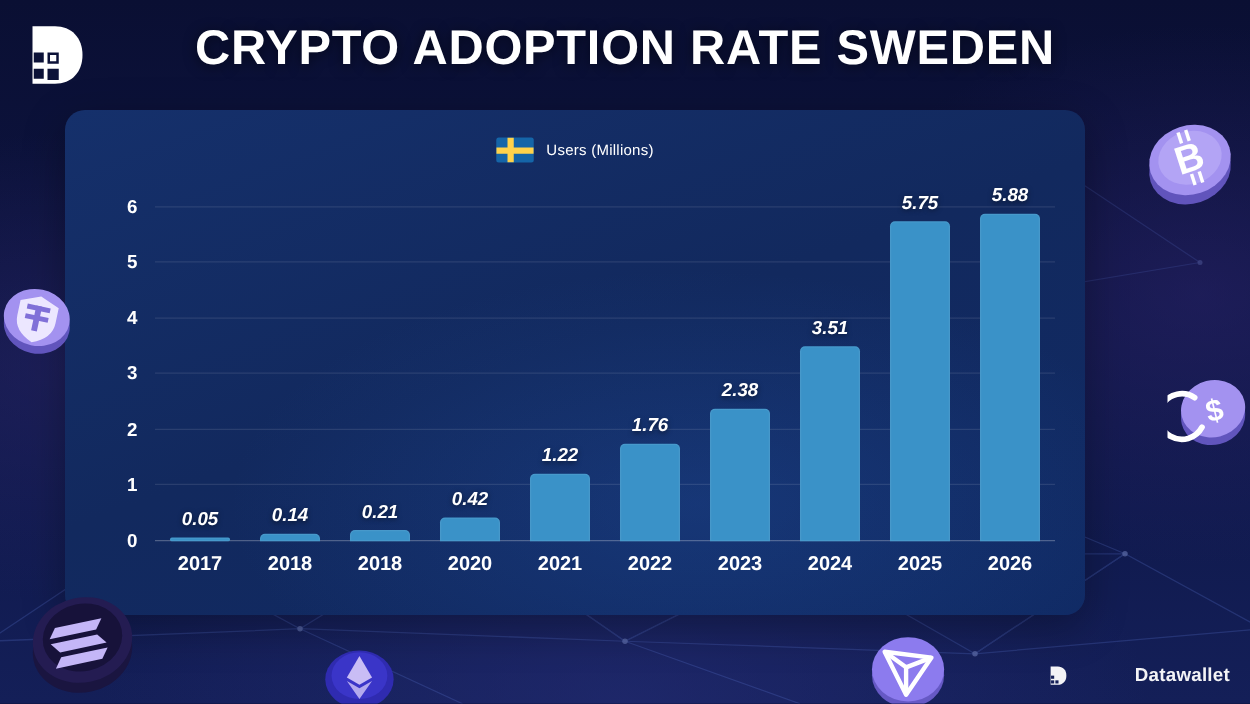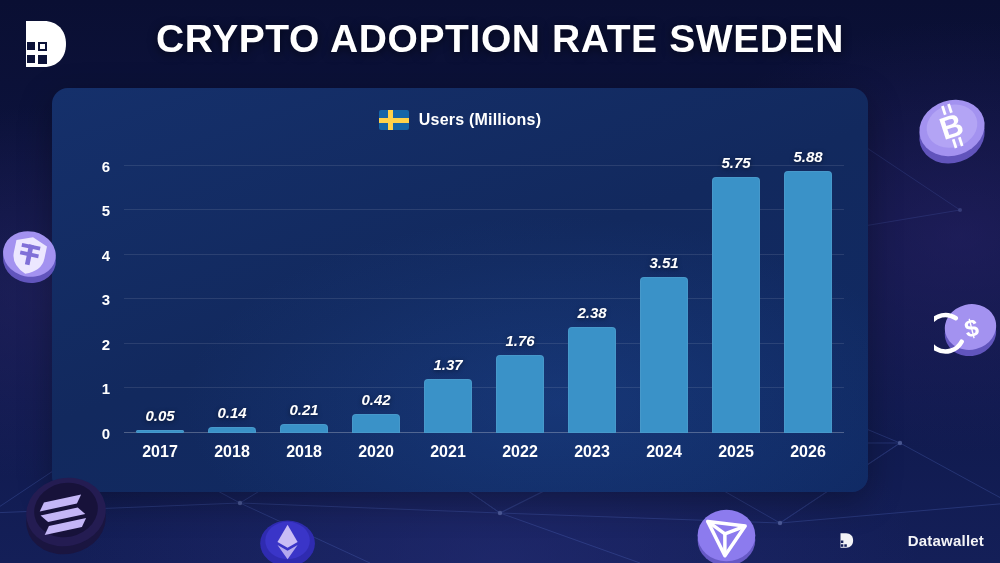--- a/index.html
+++ b/index.html
@@ -110,22 +110,22 @@
   #legend-flag .cross-v {
     position: absolute; left: 9px; top: 0;
     width: 5px; height: 20px; background: #ffd24a;
   }
   #legend-flag .cross-h {
     position: absolute; left: 0; top: 7.5px;
     width: 30px; height: 5px; background: #ffd24a;
   }
   #legend-label {
     color: #ffffff;
-    font-size: 16px;
-    font-weight: 700;
+    font-size: 12px;
+    font-weight: 400;
     letter-spacing: .2px;
   }
 
   
   #plot {
     position: absolute;
     left: 72px;          
     top: 60px;
     width: 720px;
     height: 285px;       
@@ -334,21 +334,21 @@
             <div class="bar-value" style="bottom: 15.3516px;">0.21</div>
             <div class="xtick">2018</div>
           </div>
           <div class="bar-slot">
             <div class="bar" style="height: 18.7031px; background: linear-gradient(rgb(58, 146, 200) 0%, rgb(58, 146, 200) 100%);"></div>
             <div class="bar-value" style="bottom: 24.7031px;">0.42</div>
             <div class="xtick">2020</div>
           </div>
           <div class="bar-slot">
             <div class="bar" style="height: 54.3281px; background: linear-gradient(rgb(58, 146, 200) 0%, rgb(58, 146, 200) 100%);"></div>
-            <div class="bar-value" style="bottom: 60.3281px;">1.37</div>
+            <div class="bar-value" style="bottom: 60.3281px;">1.22</div>
             <div class="xtick">2021</div>
           </div>
           <div class="bar-slot">
             <div class="bar" style="height: 78.375px; background: linear-gradient(rgb(58, 146, 200) 0%, rgb(58, 146, 200) 100%);"></div>
             <div class="bar-value" style="bottom: 84.375px;">1.76</div>
             <div class="xtick">2022</div>
           </div>
           <div class="bar-slot">
             <div class="bar" style="height: 105.984px; background: linear-gradient(rgb(58, 146, 200) 0%, rgb(58, 146, 200) 100%);"></div>
             <div class="bar-value" style="bottom: 111.984px;">2.38</div>

